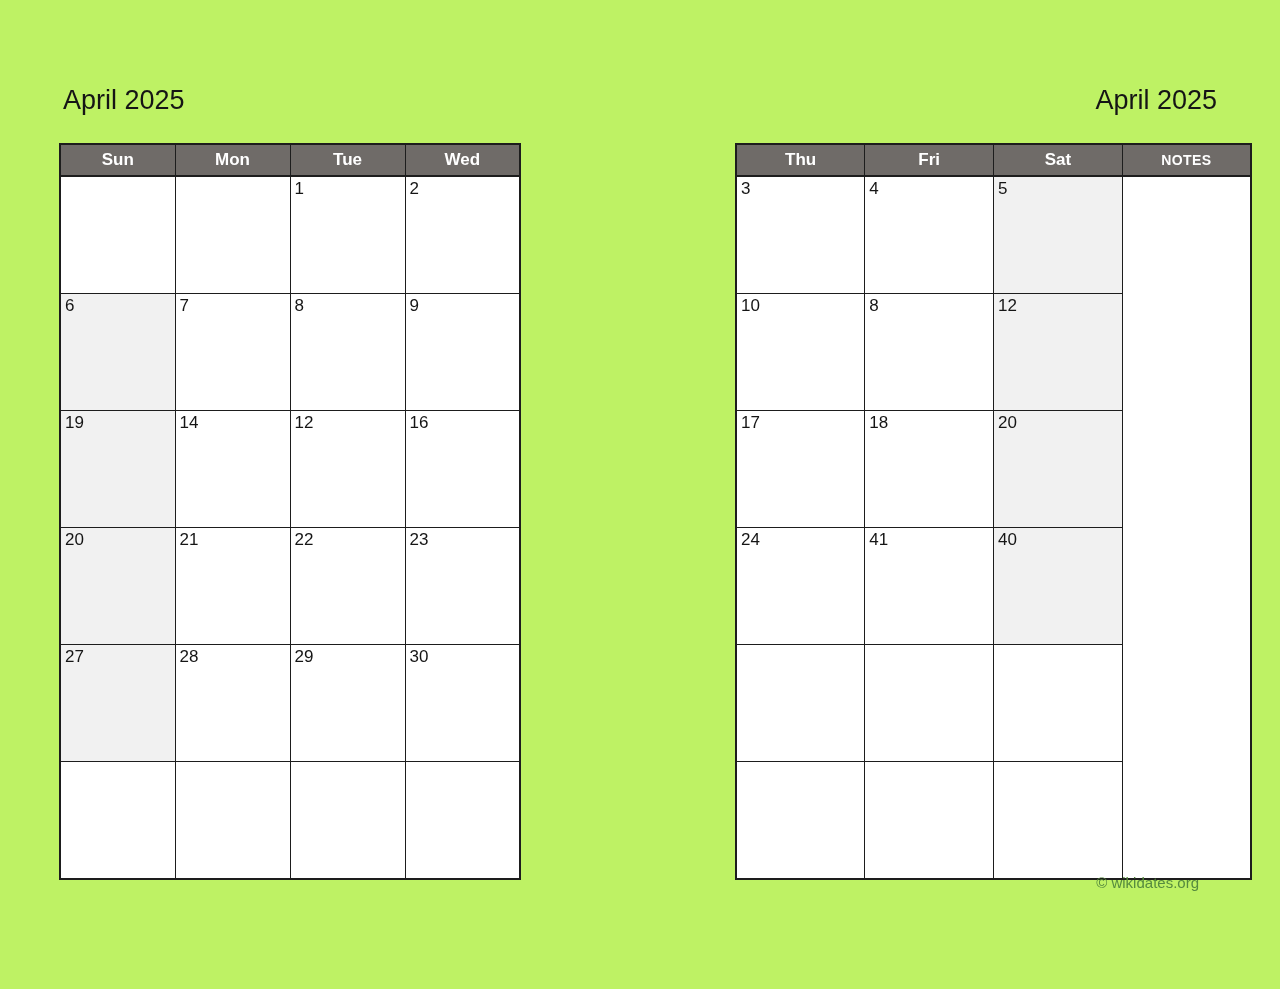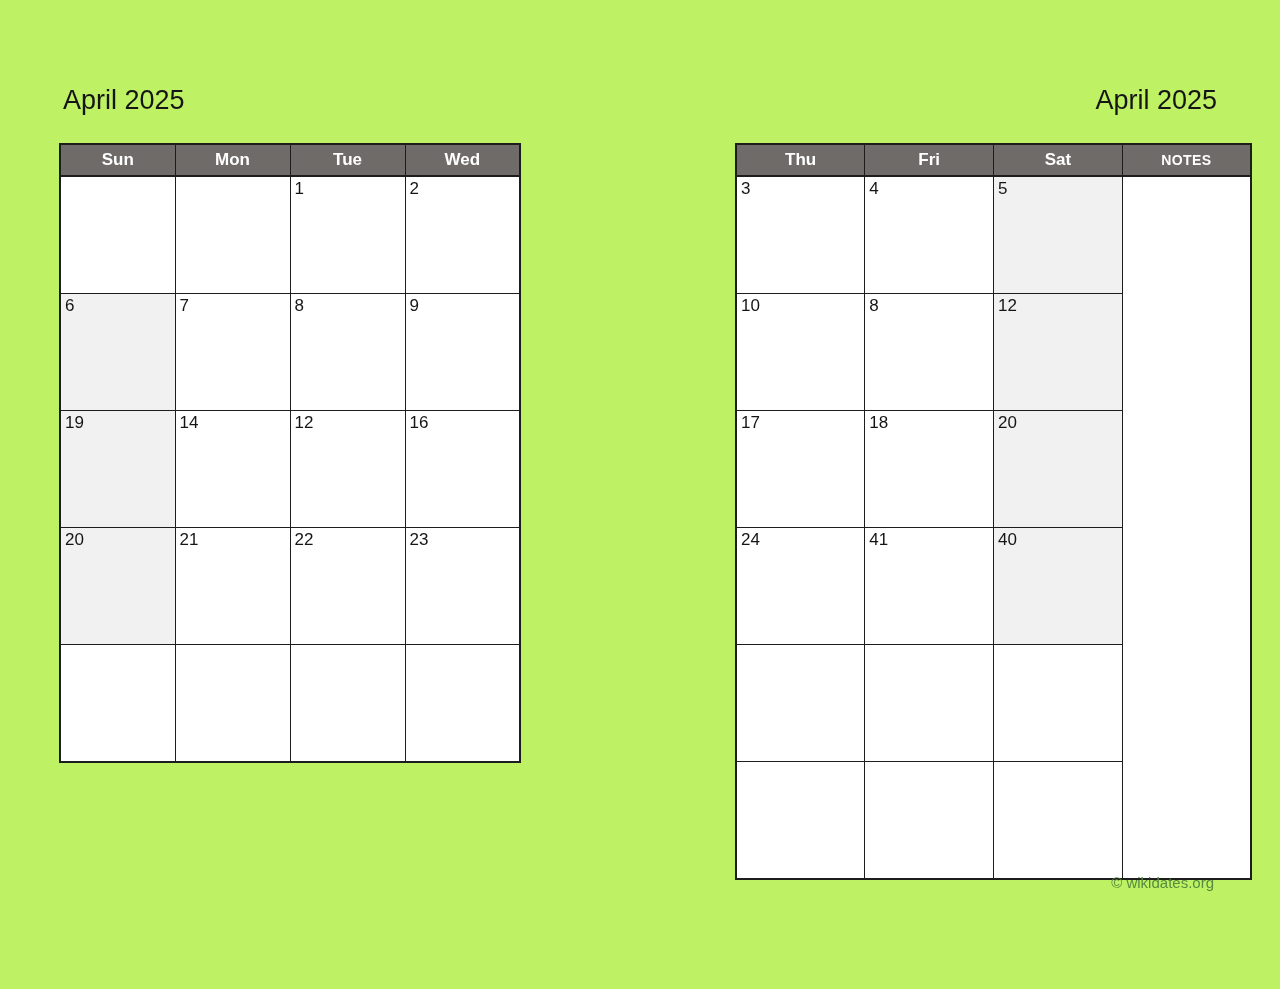--- a/index.html
+++ b/index.html
@@ -65,21 +65,21 @@
     background: #ffffff;
   }
   table.calendar td.shaded { background: #f1f1f1; }
   table.calendar td.notes-cell { background: #ffffff; }
 
   .day-number { display: inline-block; }
 
   .credit {
     position: absolute;
     top: 874px;
-    right: 66px;
+    right: 81px;
     font-size: 15px;
     line-height: 18px;
     color: #568b3f;
     white-space: nowrap;
     text-decoration: none;
   }
 </style>
 </head>
 <body>
 
@@ -115,20 +115,26 @@
           <td class="shaded"><span class="day-number">19</span></td>
           <td><span class="day-number">14</span></td>
           <td><span class="day-number">12</span></td>
           <td><span class="day-number">16</span></td>
         </tr>
         <tr>
           <td class="shaded"><span class="day-number">20</span></td>
           <td><span class="day-number">21</span></td>
           <td><span class="day-number">22</span></td>
           <td><span class="day-number">23</span></td>
+        </tr>
+        <tr>
+          <td class="shaded"><span class="day-number">27</span></td>
+          <td><span class="day-number">28</span></td>
+          <td><span class="day-number">29</span></td>
+          <td><span class="day-number">30</span></td>
         </tr>
         <tr>
           <td><span class="day-number"></span></td>
           <td><span class="day-number"></span></td>
           <td><span class="day-number"></span></td>
           <td><span class="day-number"></span></td>
         </tr>
       </tbody>
   </table>
 

